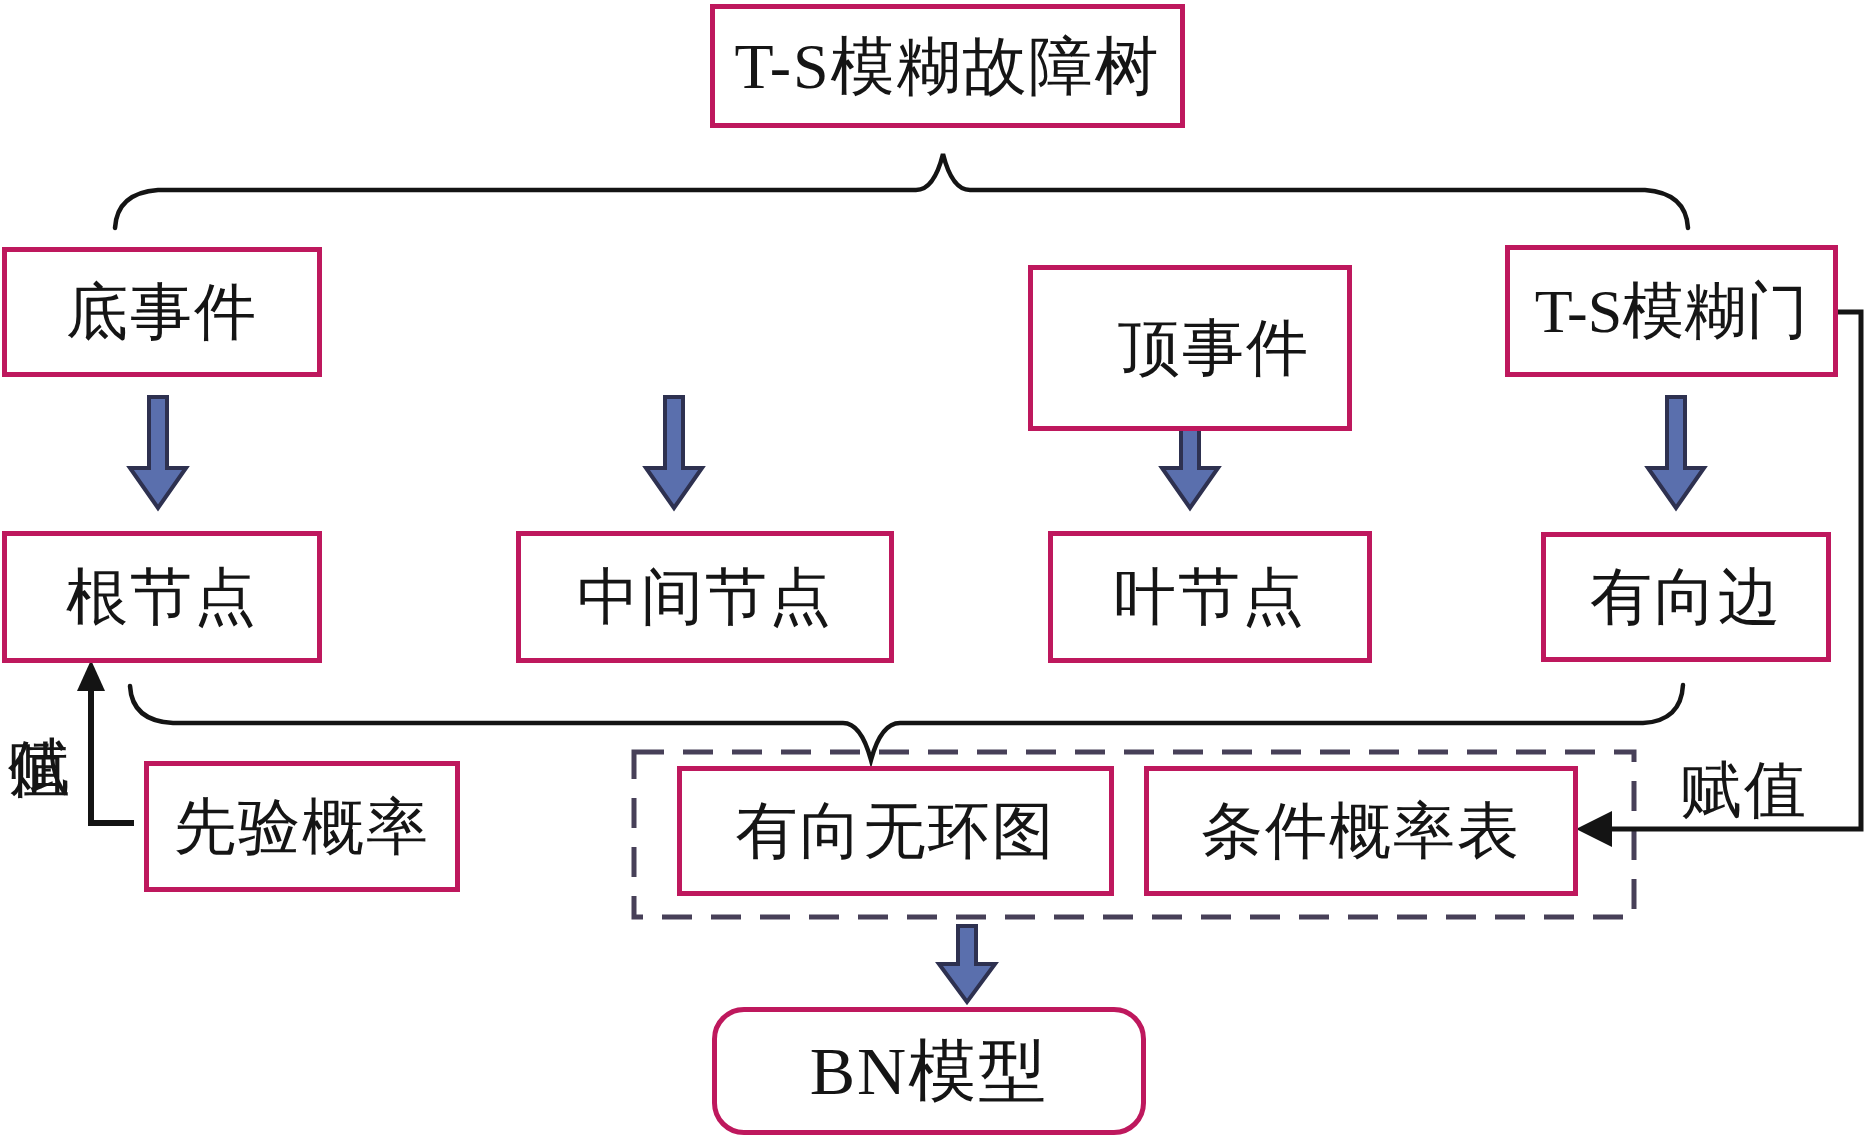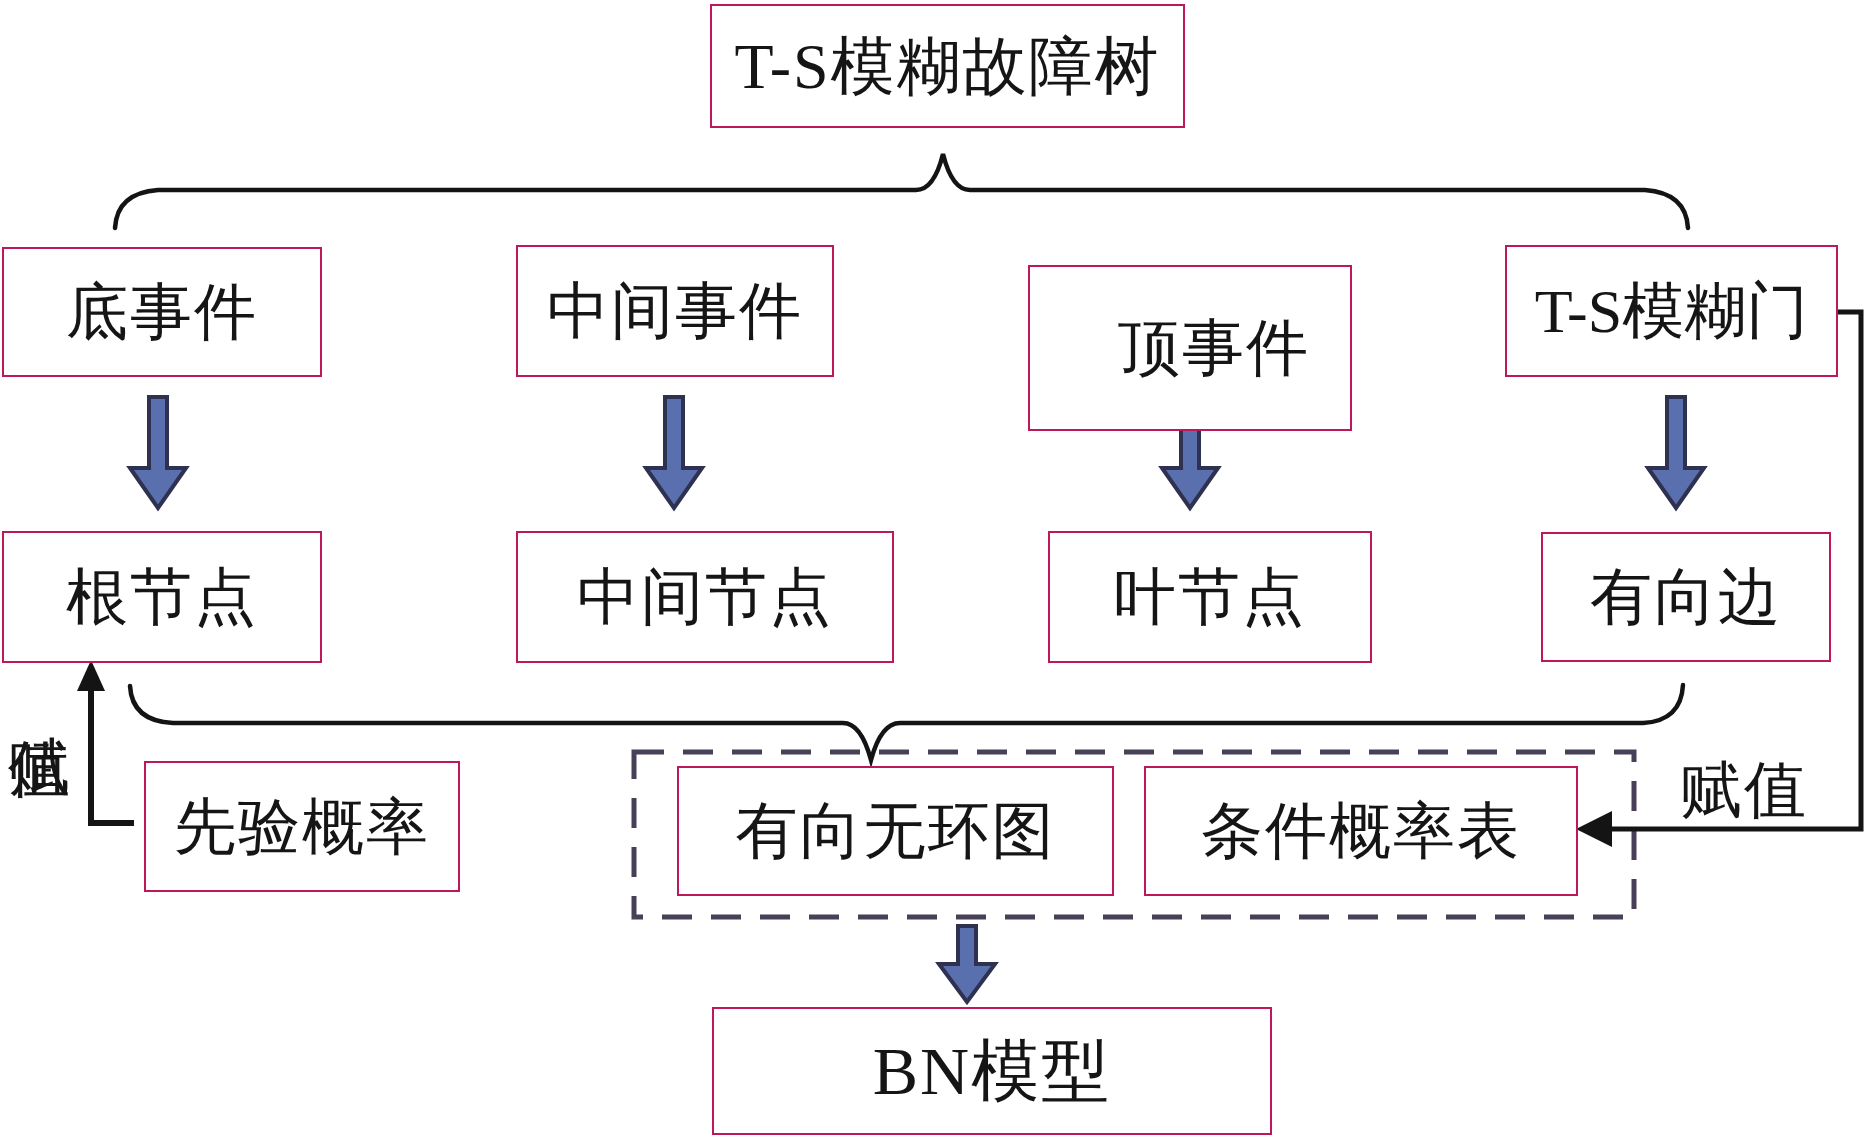--- a/index.html
+++ b/index.html
@@ -8,21 +8,21 @@
     width:1869px;height:1140px;
     background:#ffffff;
     font-family:"Liberation Serif","DejaVu Serif",serif;
     color:#151515;
     overflow:hidden;
   }
   #wires{position:absolute;left:0;top:0;width:1869px;height:1140px;}
   .box{
     position:absolute;
     box-sizing:border-box;
-    border:2px solid #be185d;
+    border:5px solid #be185d;
     background:#ffffff;
     display:flex;align-items:center;justify-content:center;
     font-size:62px;
     white-space:nowrap;
     letter-spacing:2px;
     z-index:2;
   }
   .lbl{
     position:absolute;
     font-size:62px;
@@ -61,32 +61,31 @@
     <polyline points="134,823 91,823 91,684" fill="none" stroke="#141414" stroke-width="6"></polyline>
     <polygon points="91,660 77,691 105,691" fill="#141414"></polygon>
 
     <polyline points="1838,312 1861,312 1861,829 1608,829" fill="none" stroke="#141414" stroke-width="5"></polyline>
     <polygon points="1576,829 1612,811 1612,847" fill="#141414"></polygon>
   </svg>
 
   <div class="box" style="left:710px;top:4px;width:475px;height:124px;font-size:64px;">T-S模糊故障树</div>
 
   <div class="box" style="left:2px;top:247px;width:320px;height:130px;">底事件</div>
-  <div class="box" style="left:516px;top:245px;width:318px;height:132px;">中间事件</div>
   <div class="box" style="left:1028px;top:265px;width:324px;height:166px;padding-left:48px;">顶事件</div>
   <div class="box" style="left:1505px;top:245px;width:333px;height:132px;letter-spacing:0;">T-S模糊门</div>
 
   <div class="box" style="left:2px;top:531px;width:320px;height:132px;">根节点</div>
   <div class="box" style="left:516px;top:531px;width:378px;height:132px;">中间节点</div>
   <div class="box" style="left:1028px;top:531px;width:324px;height:132px;margin-left:20px;">叶节点</div>
   <div class="box" style="left:1541px;top:532px;width:290px;height:130px;">有向边</div>
 
   <div class="box" style="left:144px;top:761px;width:316px;height:131px;">先验概率</div>
 
   <div class="box" style="left:677px;top:766px;width:437px;height:130px;">有向无环图</div>
   <div class="box" style="left:1144px;top:766px;width:434px;height:130px;">条件概率表</div>
 
-  <div class="box" style="left:712px;top:1007px;width:560px;height:128px;font-size:68px;">BN模型</div>
+  <div class="box" style="left:712px;top:1007px;width:434px;height:128px;font-size:68px;border-radius:32px;">BN模型</div>
 
   <div class="lbl vert" style="left:8px;top:686px;height:160px;">赋值</div>
   <div class="lbl" style="left:1680px;top:748px;">赋值</div>
 
 </div>
 
 </body></html>

